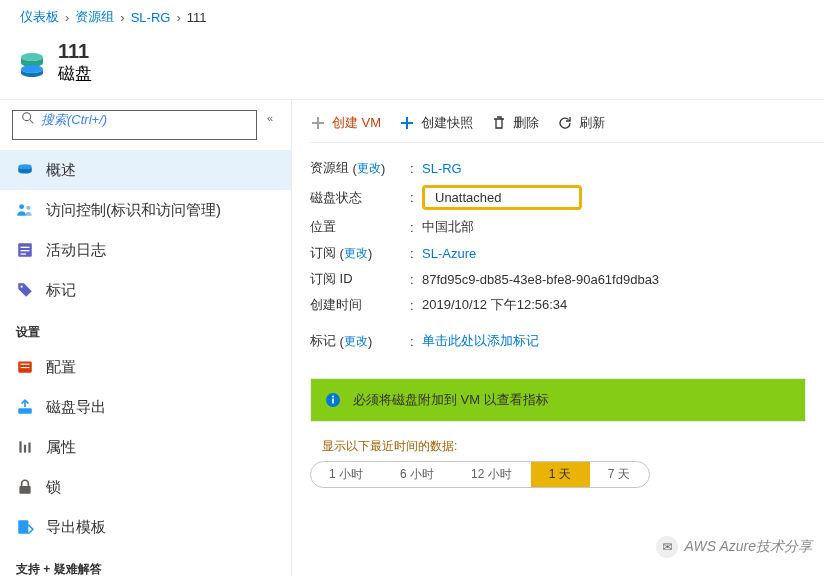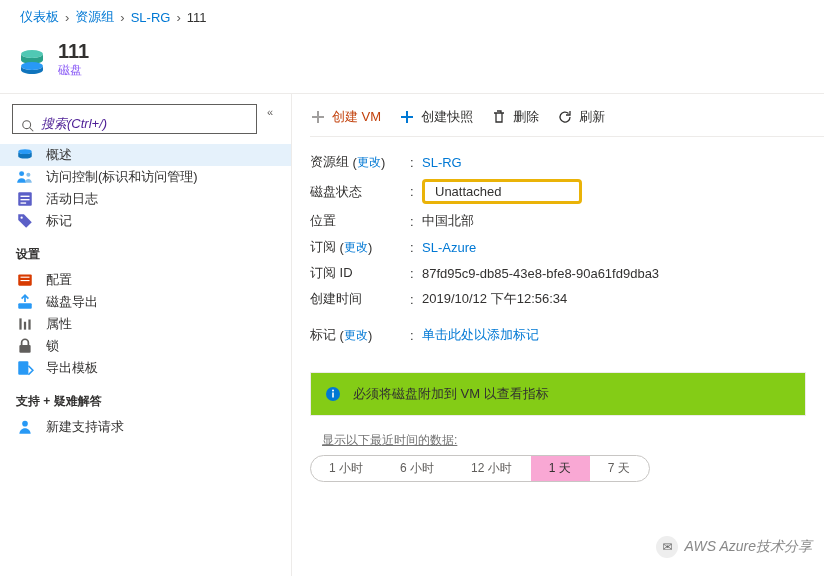--- a/index.html
+++ b/index.html
@@ -3,50 +3,50 @@
 <meta charset="utf-8">
 <style>
   * { box-sizing: border-box; margin: 0; padding: 0; }
   body { font-family: "Segoe UI", "Microsoft YaHei", sans-serif; font-size: 13px; color: #323130; background: #fff; width: 824px; height: 576px; overflow: hidden; position: relative; }
   a { color: #0078d4; text-decoration: none; }
   .breadcrumb { display: flex; align-items: center; padding: 8px 20px; font-size: 13px; }
   .breadcrumb span.sep { color: #605e5c; margin: 0 6px; }
   .header { display: flex; align-items: center; padding: 6px 16px 14px 16px; border-bottom: 1px solid #edebe9; }
   .header .icon-disk { width: 32px; height: 32px; margin-right: 10px; }
   .header .title { font-size: 20px; font-weight: 600; line-height: 1.1; }
-  .header .subtitle { font-size: 12px; color: #8b5cf6; }
+  .header .subtitle { font-size: 17px; color: #000000; }
   .content { display: flex; height: calc(100% - 86px); }
   .sidebar { width: 292px; border-right: 1px solid #edebe9; padding: 10px 0; position: relative; overflow: hidden; }
   .search-wrap { padding: 0 12px 10px 12px; display: flex; align-items: flex-start; }
-  .search-box { flex: 1; display: flex; align-items: flex-end; border: 1px solid #605e5c; height: 30px; padding: 0 8px; color: #4c1d95; font-style: italic; }
+  .search-box { flex: 1; display: flex; align-items: flex-start; border: 1px solid #605e5c; height: 30px; padding: 0 8px; color: #3b82f6; font-style: italic; }
   .search-box svg { width: 14px; height: 14px; margin-right: 6px; }
   .collapse-chevron { width: 18px; text-align: center; color: #605e5c; font-size: 11px; padding-top: 2px; margin-left: 4px; }
-  .nav-item { display: flex; align-items: center; height: 22px; padding: 0 16px; cursor: pointer; font-size: 13px; }
+  .nav-item { display: flex; align-items: center; height: 40px; padding: 0 16px; cursor: pointer; font-size: 15px; }
   .nav-item.active { background: #e5f1fb; }
   .nav-item .nav-icon { width: 18px; height: 18px; margin-right: 12px; display: flex; align-items: center; justify-content: center; }
   .nav-section { font-size: 12px; font-weight: 600; color: #323130; padding: 14px 16px 6px 16px; }
   .main { flex: 1; padding: 14px 0 0 18px; overflow: hidden; position: relative; }
   .toolbar { display: flex; align-items: center; gap: 18px; padding-bottom: 10px; color: #323130; font-size: 13px; }
   .tool-btn { display: flex; align-items: center; gap: 6px; cursor: pointer; }
   .tool-btn.disabled { color: #c2410c; }
   .tool-btn svg { width: 16px; height: 16px; }
   .sep-line { border-top: 1px solid #edebe9; margin-bottom: 12px; }
   .kv-row { display: flex; align-items: center; padding: 4px 0; font-size: 13px; }
   .kv-row .key { width: 100px; color: #323130; display: flex; align-items: center; }
   .kv-row .colon { width: 12px; }
   .kv-row .val { flex: 1; }
   .kv-row .change { color: #0078d4; font-size: 12px; }
   .status-box { border: 3px solid #eab308; border-radius: 4px; padding: 2px 10px; display: inline-block; min-width: 160px; }
   .info-bar { display: flex; align-items: center; background: #84cc16; border: 1px solid #edebe9; padding: 12px 14px; margin: 24px 18px 16px 0; font-size: 13px; }
   .info-bar svg { width: 16px; height: 16px; margin-right: 12px; }
   .chart-area { margin: 0 18px 0 0; }
-  .chart-label { font-size: 12px; color: #737373; margin-bottom: 6px; margin-left: 12px; text-decoration: underline; }
+  .chart-label { font-size: 12px; color: #a16207; margin-bottom: 6px; margin-left: 12px; }
   .pill-row { display: inline-flex; border: 1px solid #c8c6c4; border-radius: 14px; overflow: hidden; }
   .pill { padding: 4px 18px; font-size: 12px; color: #605e5c; cursor: pointer; border-right: 1px solid transparent; }
-  .pill.selected { background: #f9a8d4; color: #323130; }
+  .pill.selected { background: #eab308; color: #323130; }
   .watermark { position: absolute; right: 12px; bottom: 18px; display: flex; align-items: center; gap: 6px; color: #888; font-size: 14px; font-style: italic; }
   .watermark .wm-icon { width: 22px; height: 22px; border-radius: 50%; background: #eee; display: flex; align-items: center; justify-content: center; font-size: 12px; color: #666; font-style: normal;}
 </style>
 </head>
 <body>
 
 <div class="breadcrumb">
   <a href="#">仪表板</a>
   <span class="sep">›</span>
   <a href="#">资源组</a>

